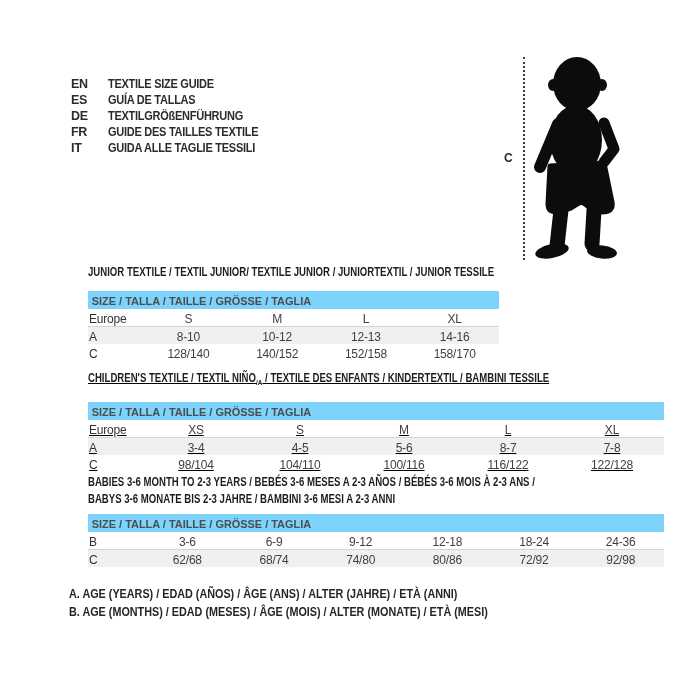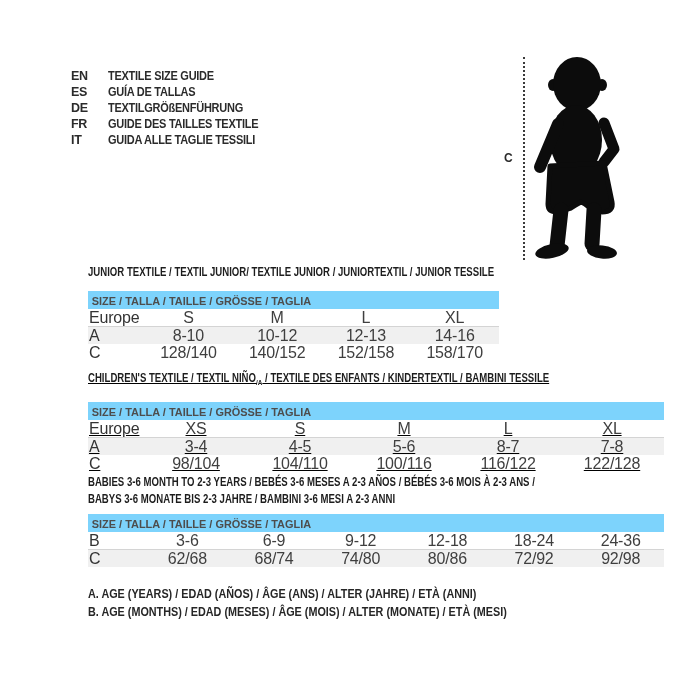--- a/index.html
+++ b/index.html
@@ -1,20 +1,20 @@
 <!DOCTYPE html>
 <html><head>
 <meta charset="utf-8">
 <style>
   html,body{margin:0;padding:0;background:#fff;}
   #page{position:relative;width:700px;height:700px;background:#ffffff;
         font-family:"Liberation Sans","DejaVu Sans",sans-serif;overflow:hidden;}
 
   
-  .lang-block{position:absolute;left:71px;top:68px;}
+  .lang-block{position:absolute;left:71px;top:76px;}
   .lang-row{display:flex;height:16px;align-items:center;}
   .lang-code{width:37px;font-weight:bold;font-size:12.5px;color:#2b2b2b;letter-spacing:-0.3px;}
   .lang-label{font-weight:bold;font-size:12.5px;color:#2b2b2b;letter-spacing:-0.3px;
               display:inline-block;transform:scaleX(0.88);transform-origin:0 50%;white-space:nowrap;}
 
   
   .measure-line{position:absolute;left:523px;top:57px;height:203px;width:0;
                 border-left:2px dotted #3a3a3a;}
   .measure-label{position:absolute;left:504px;top:151px;font-weight:bold;font-size:12px;color:#2b2b2b;}
   .silhouette{position:absolute;left:528px;top:54px;}
@@ -25,28 +25,28 @@
   .s2{top:371px;width:576px;text-decoration:underline;}
   .s3{top:474px;width:576px;}
   .t-title{font-weight:bold;font-size:12px;line-height:14px;color:#1d1d1d;white-space:nowrap;
            transform:scaleX(0.8);transform-origin:0 0;width:max-content;}
   .s1 .t-title,.s2 .t-title{margin-bottom:12px;}
   .s3 .t-title{line-height:17px;margin-bottom:6px;}
   .t-title sub{font-size:8px;}
   .size-bar{height:18px;background:#7dd3fc;line-height:18px;overflow:hidden;}
   .size-bar span{display:inline-block;transform:scaleX(0.95);transform-origin:0 50%;
                  font-weight:bold;font-size:11.5px;color:#4d4d4d;padding-left:4px;white-space:nowrap;}
-  .trow{display:flex;height:17px;align-items:flex-start;font-size:16px;color:#3f3f3f;letter-spacing:-0.2px;}
+  .trow{display:flex;height:17px;align-items:flex-end;font-size:12px;color:#3f3f3f;letter-spacing:-0.2px;}
   .trow.first{border-bottom:1px solid #d4d4d4;}
   .trow.shaded{background:#f0f0f0;}
   .trow .lbl{width:55px;padding-left:1px;color:#333;}
   .trow .val{flex:1;text-align:center;}
 
   
-  .notes{position:absolute;left:88px;top:584px;}
+  .notes{position:absolute;left:69px;top:584px;}
   .note-line{height:18px;}
   .note-line span{display:inline-block;transform:scaleX(0.9);transform-origin:0 50%;
                   font-weight:bold;font-size:12px;color:#262626;white-space:nowrap;}
 </style>
 </head>
 <body>
 
 <div id="page">
 
   <div class="lang-block">

